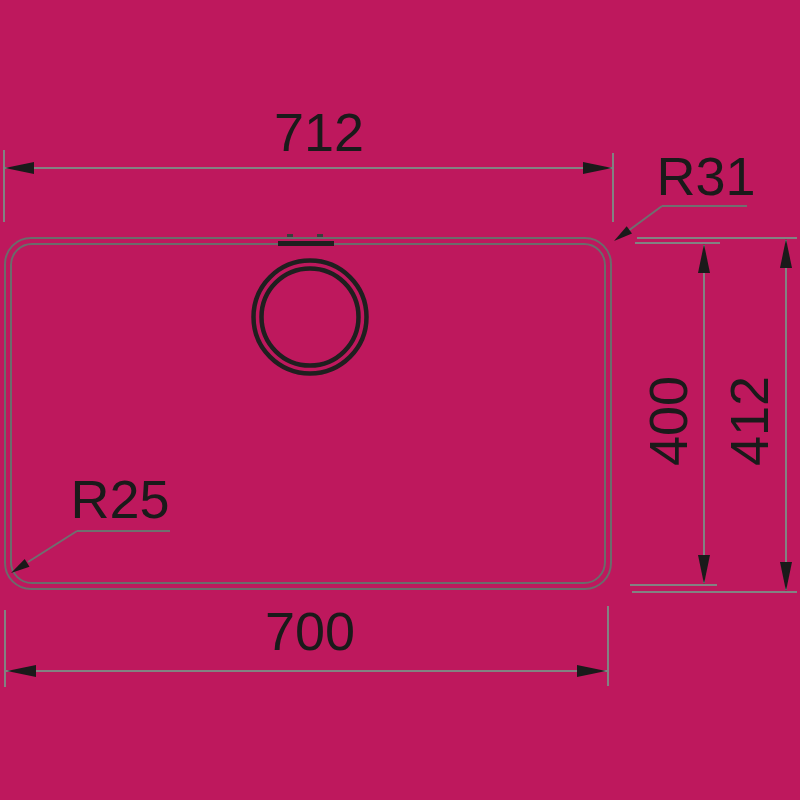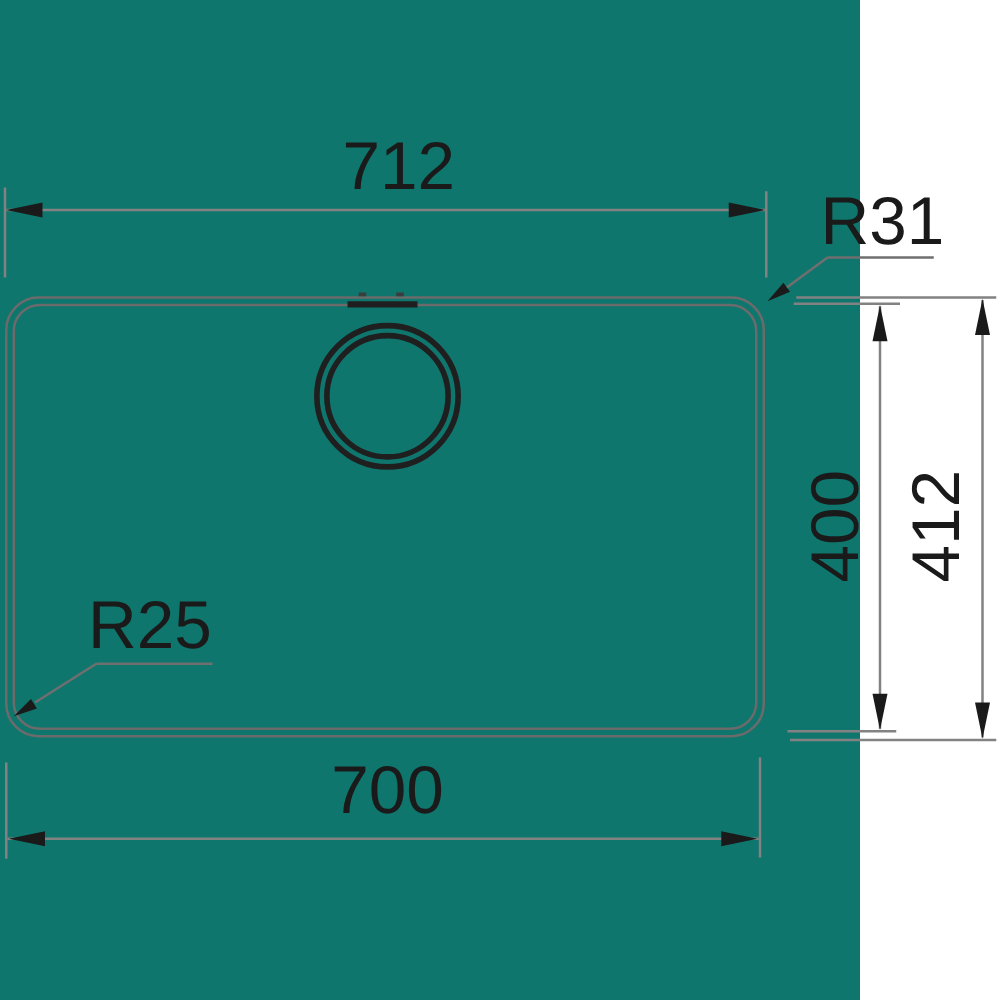--- a/index.html
+++ b/index.html
@@ -5,23 +5,23 @@
   html, body {
     margin: 0;
     padding: 0;
     background: #ffffff;
     width: 800px;
     height: 800px;
     overflow: hidden;
   }
   .canvas {
     position: relative;
-    width: 688px;
+    width: 800px;
     height: 800px;
-    background: #0f766e;
+    background: #be185d;
   }
   svg { display: block; }
   .outline {
     fill: none;
     stroke: #6b6b6b;
     stroke-width: 2;
   }
   .dimline {
     fill: none;
     stroke: #828282;

